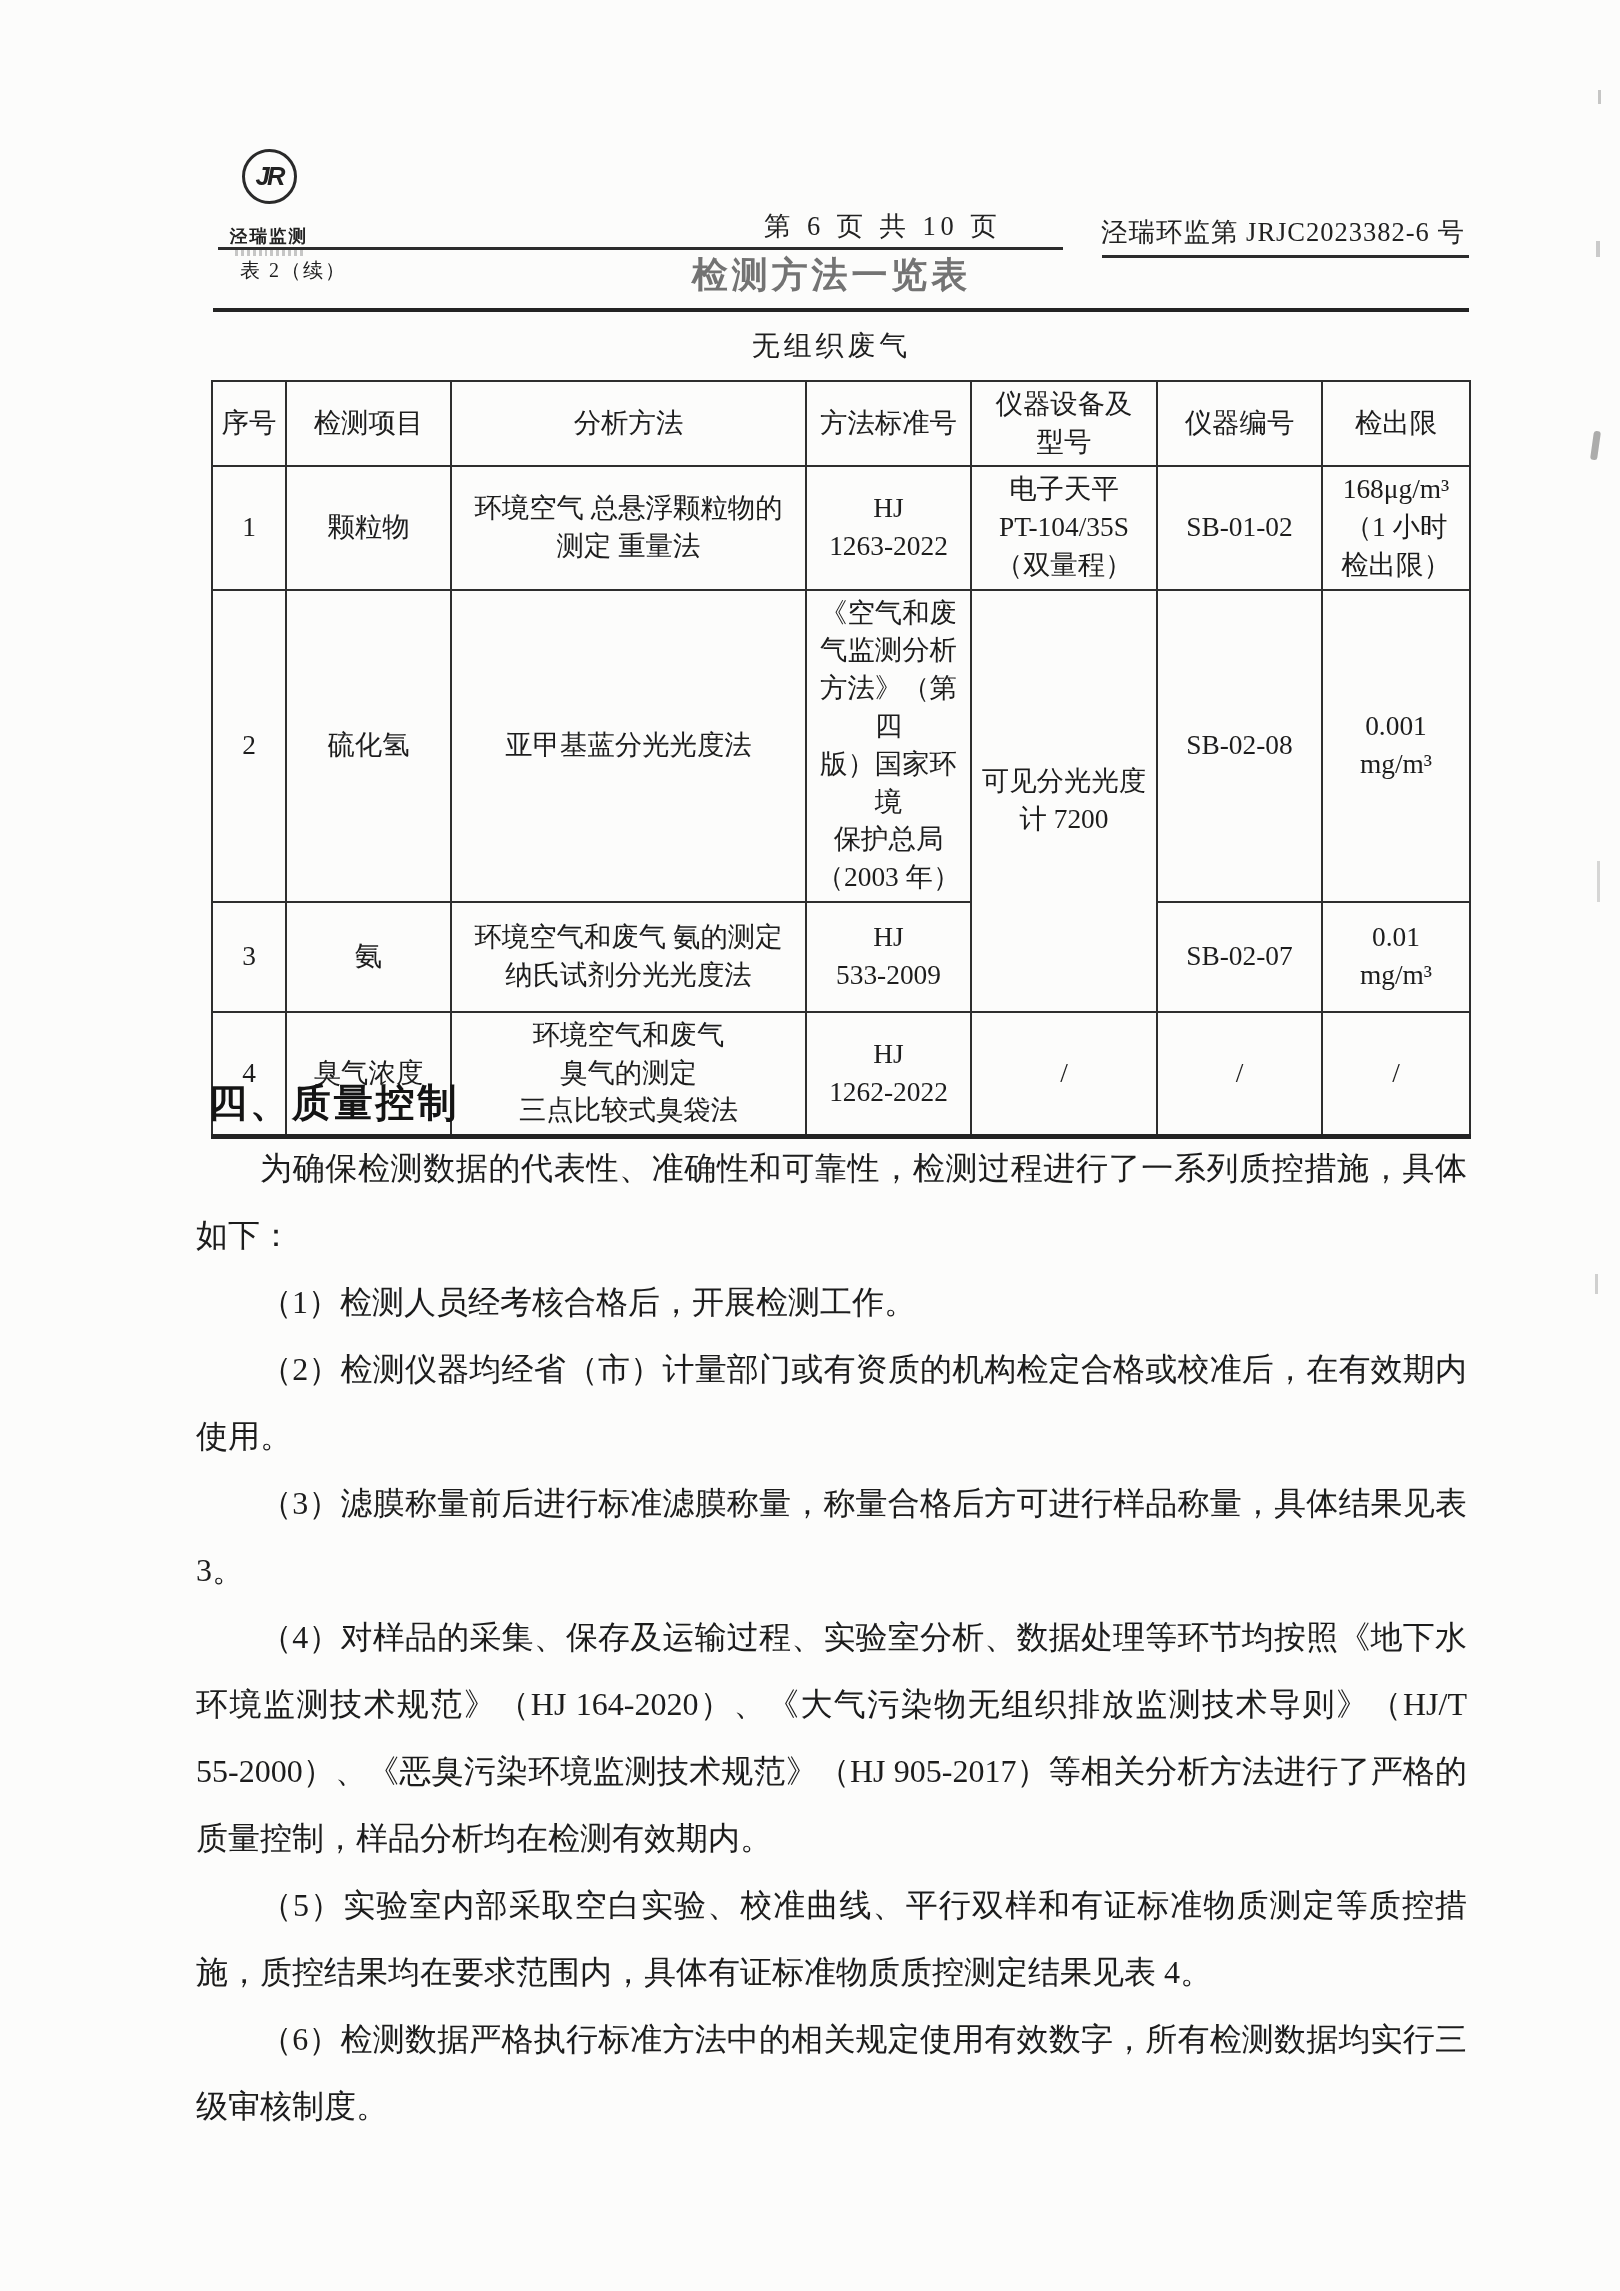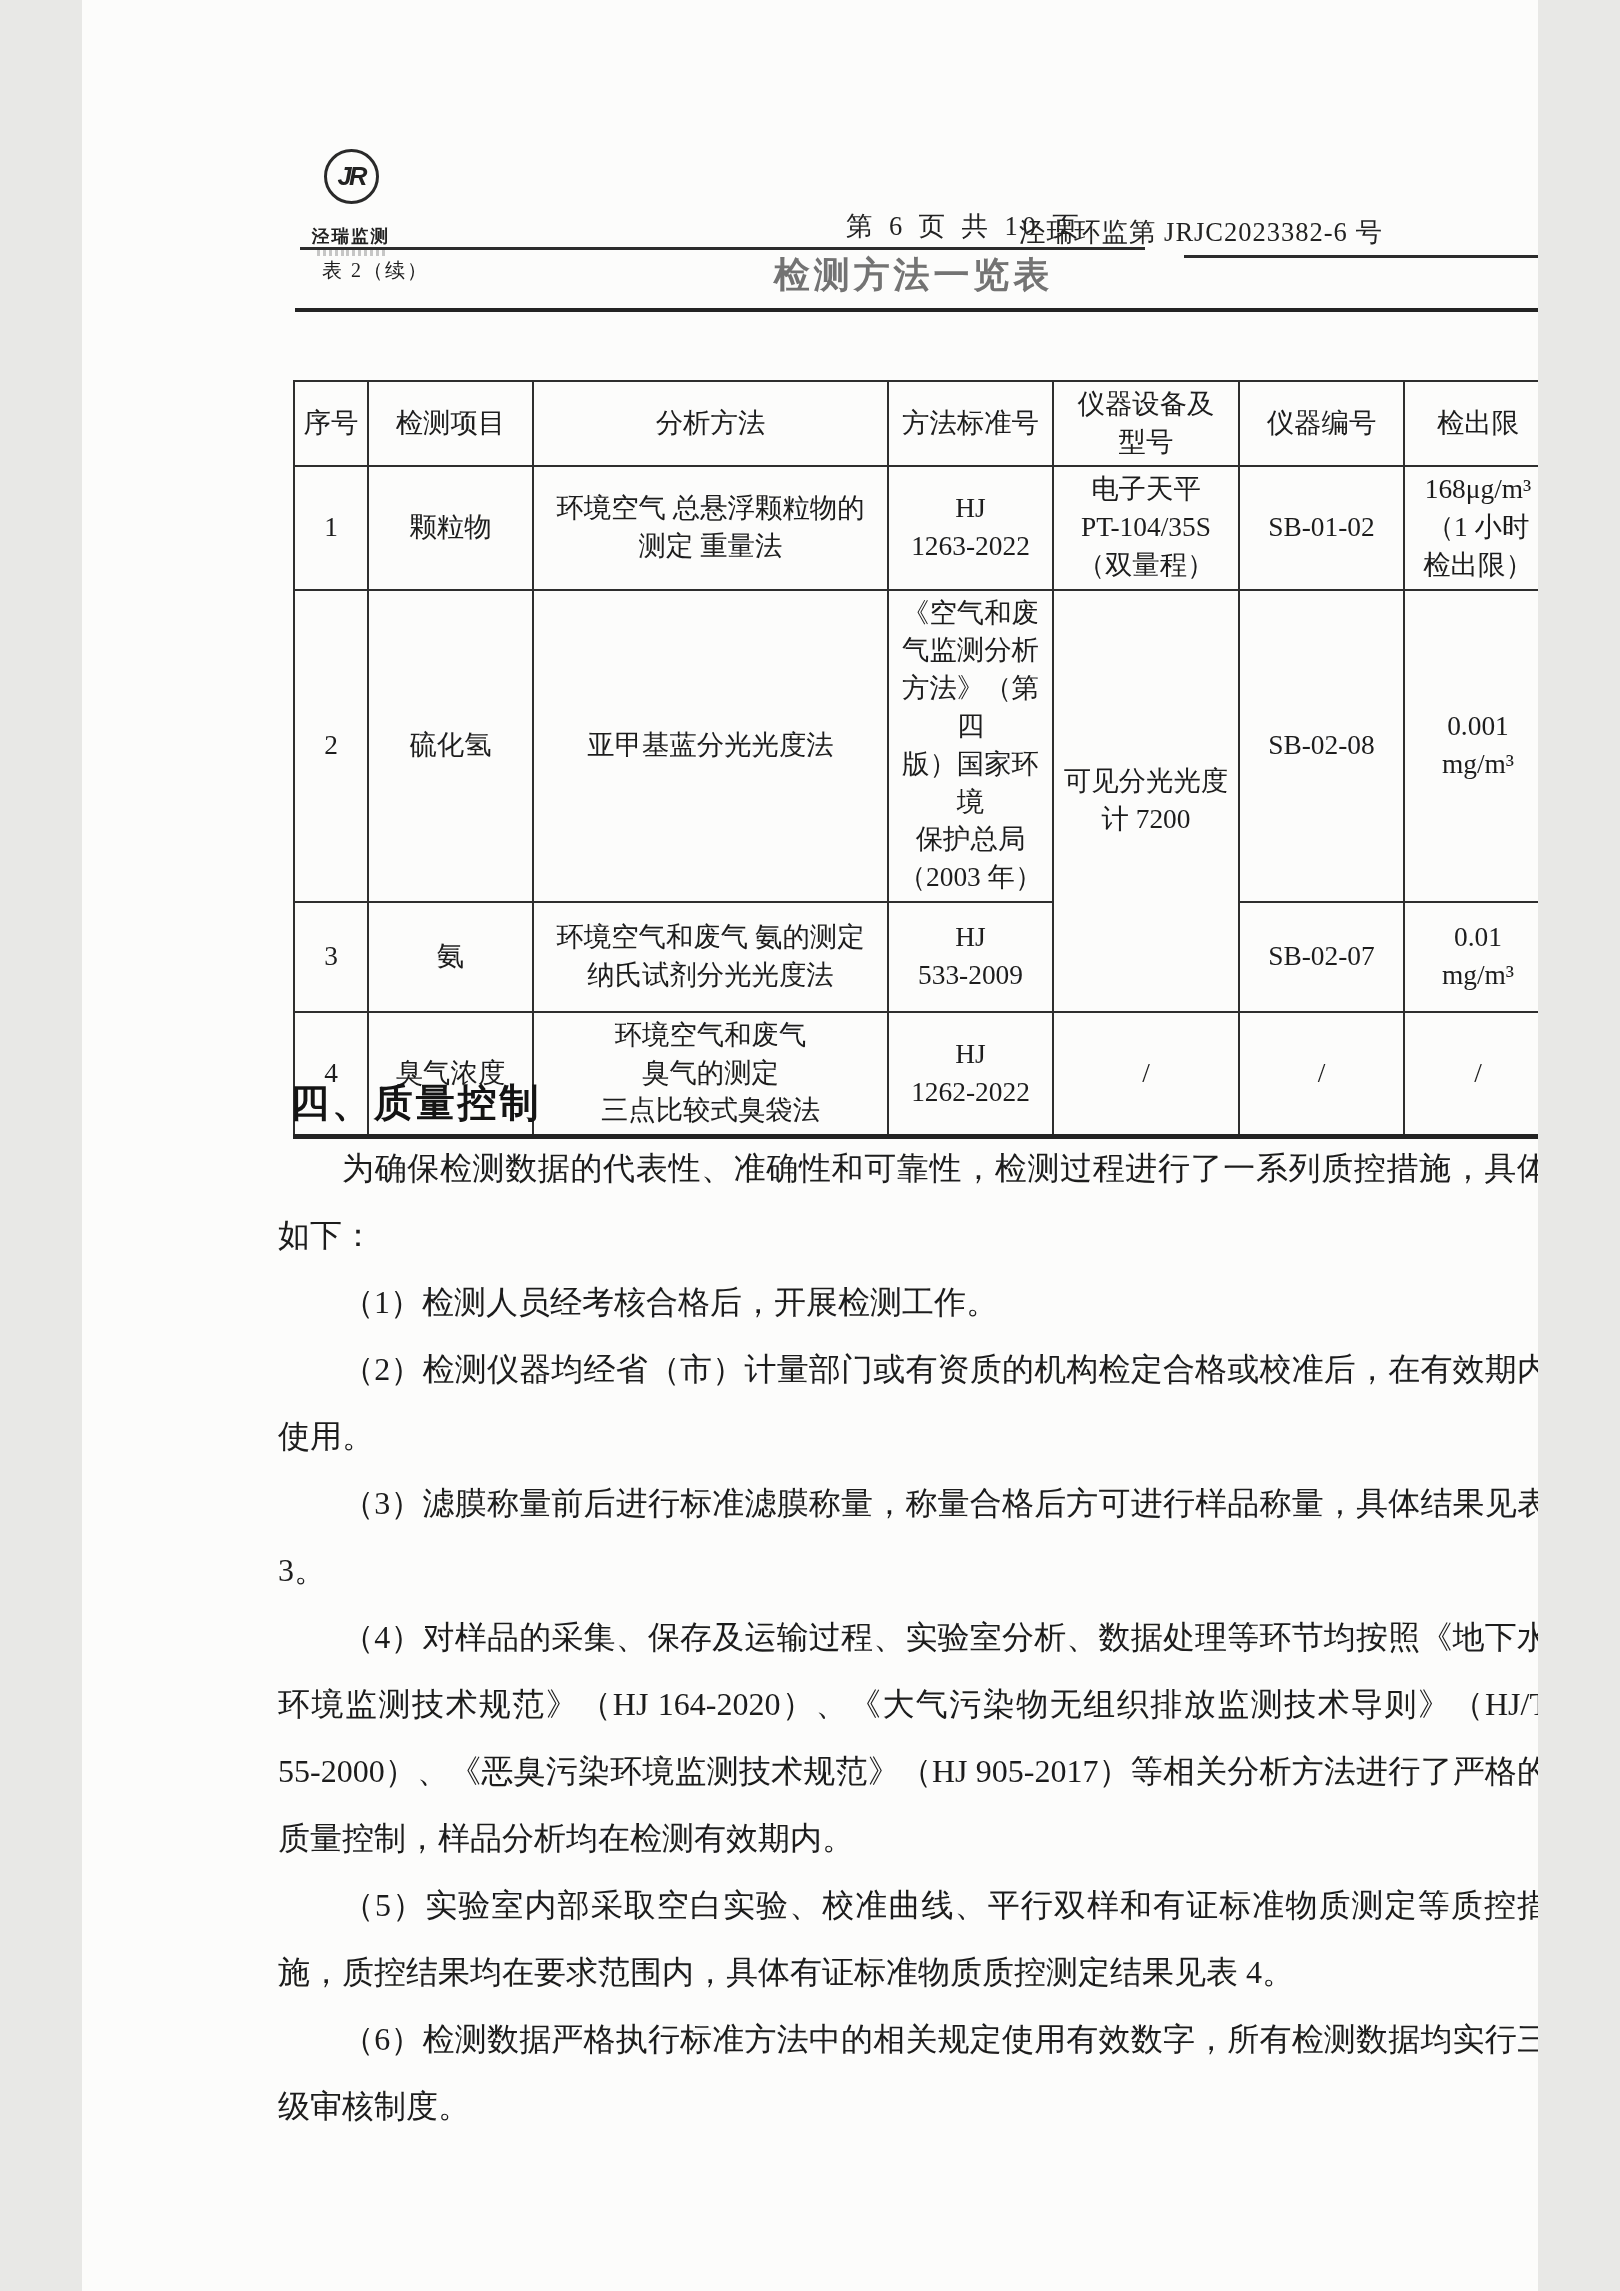--- a/index.html
+++ b/index.html
@@ -1,18 +1,18 @@
 <!DOCTYPE html>
 <html><head>
 <meta charset="utf-8">
 <style>
   html,body{margin:0;padding:0;background:#e8e8e6;}
   .page{
     position:relative;
-    width:1456px;height:2292px;
+    width:1620px;height:2292px;
     margin:0 auto;
     background:#fcfcfb;
     color:#1e1e1e;
     font-family:"Liberation Serif","DejaVu Serif",serif;
     overflow:hidden;
   }
   
   .logo{position:absolute;left:218px;top:149px;width:102px;text-align:center;}
   .logo-circle{
     width:49px;height:49px;margin:0 auto;
@@ -112,20 +112,21 @@
 
   <div class="page-info">第 6 页 共 10 页</div>
   <div class="doc-number">泾瑞环监第 JRJC2023382-6 号</div>
 
   <div class="rule rule-a"></div>
   <div class="rule rule-b"></div>
 
   <div class="table-label">表 2（续）</div>
   <div class="table-title">检测方法一览表</div>
   <div class="rule title-rule"></div>
+  <div class="table-subtitle">无组织废气</div>
 
   <table class="methods">
     <colgroup>
       <col style="width:74px">
         <col style="width:165px">
         <col style="width:355px">
       <col style="width:165px">
         <col style="width:186px">
         <col style="width:165px">
       <col style="width:148px">

